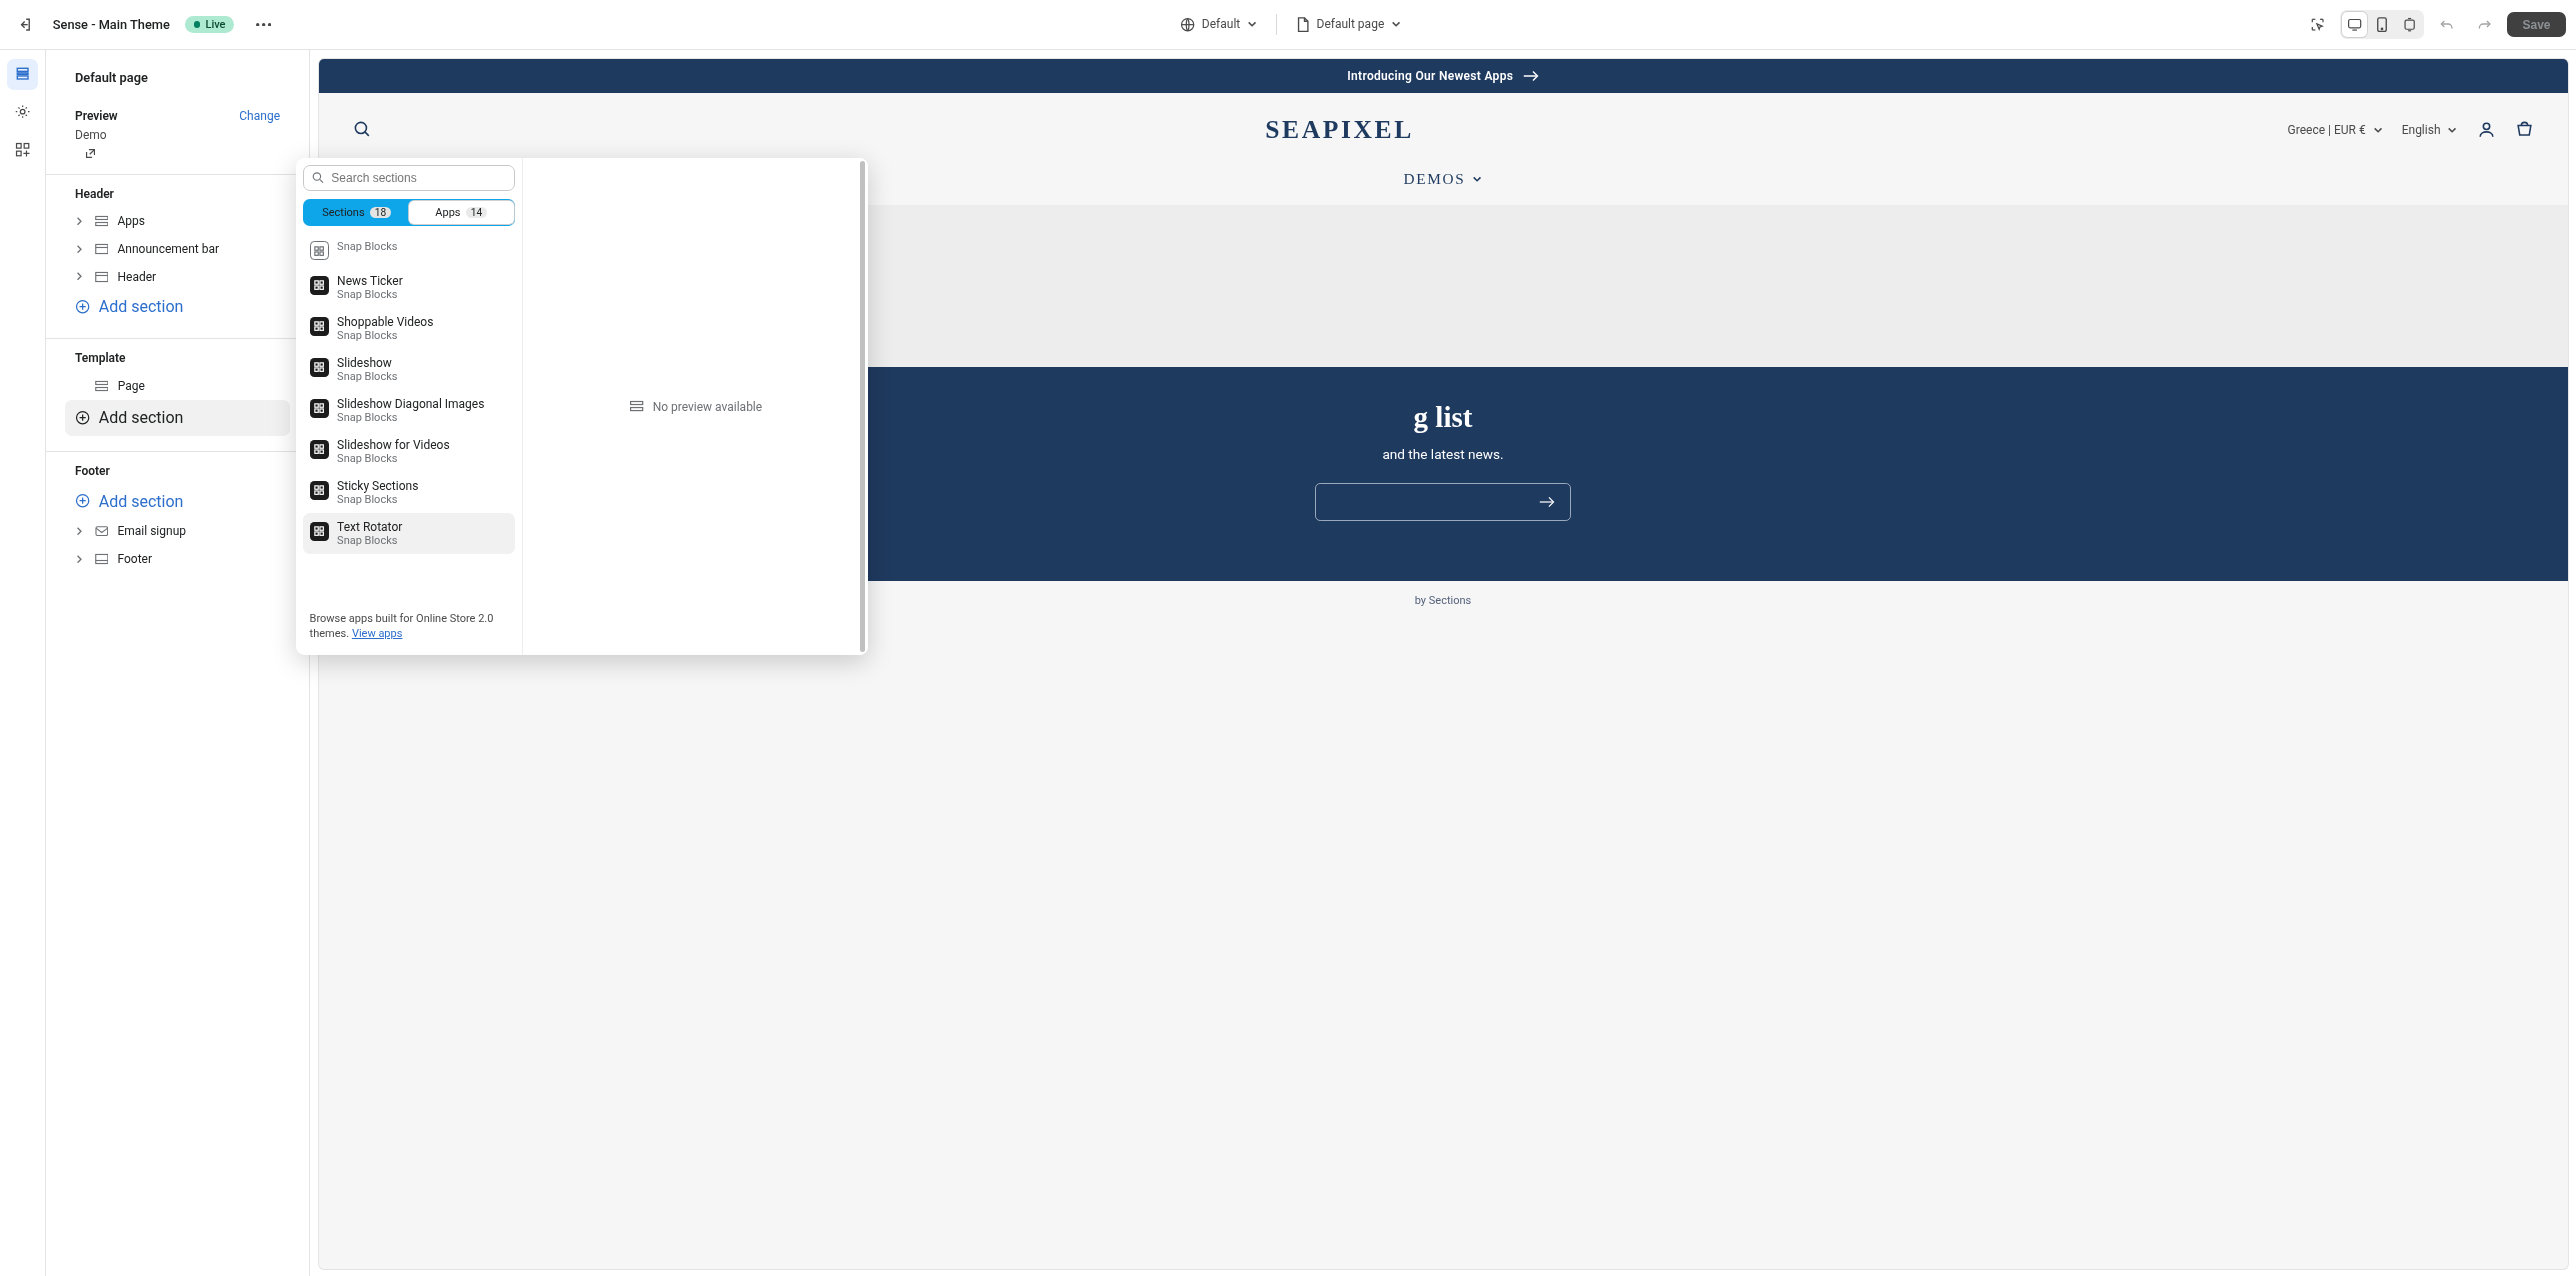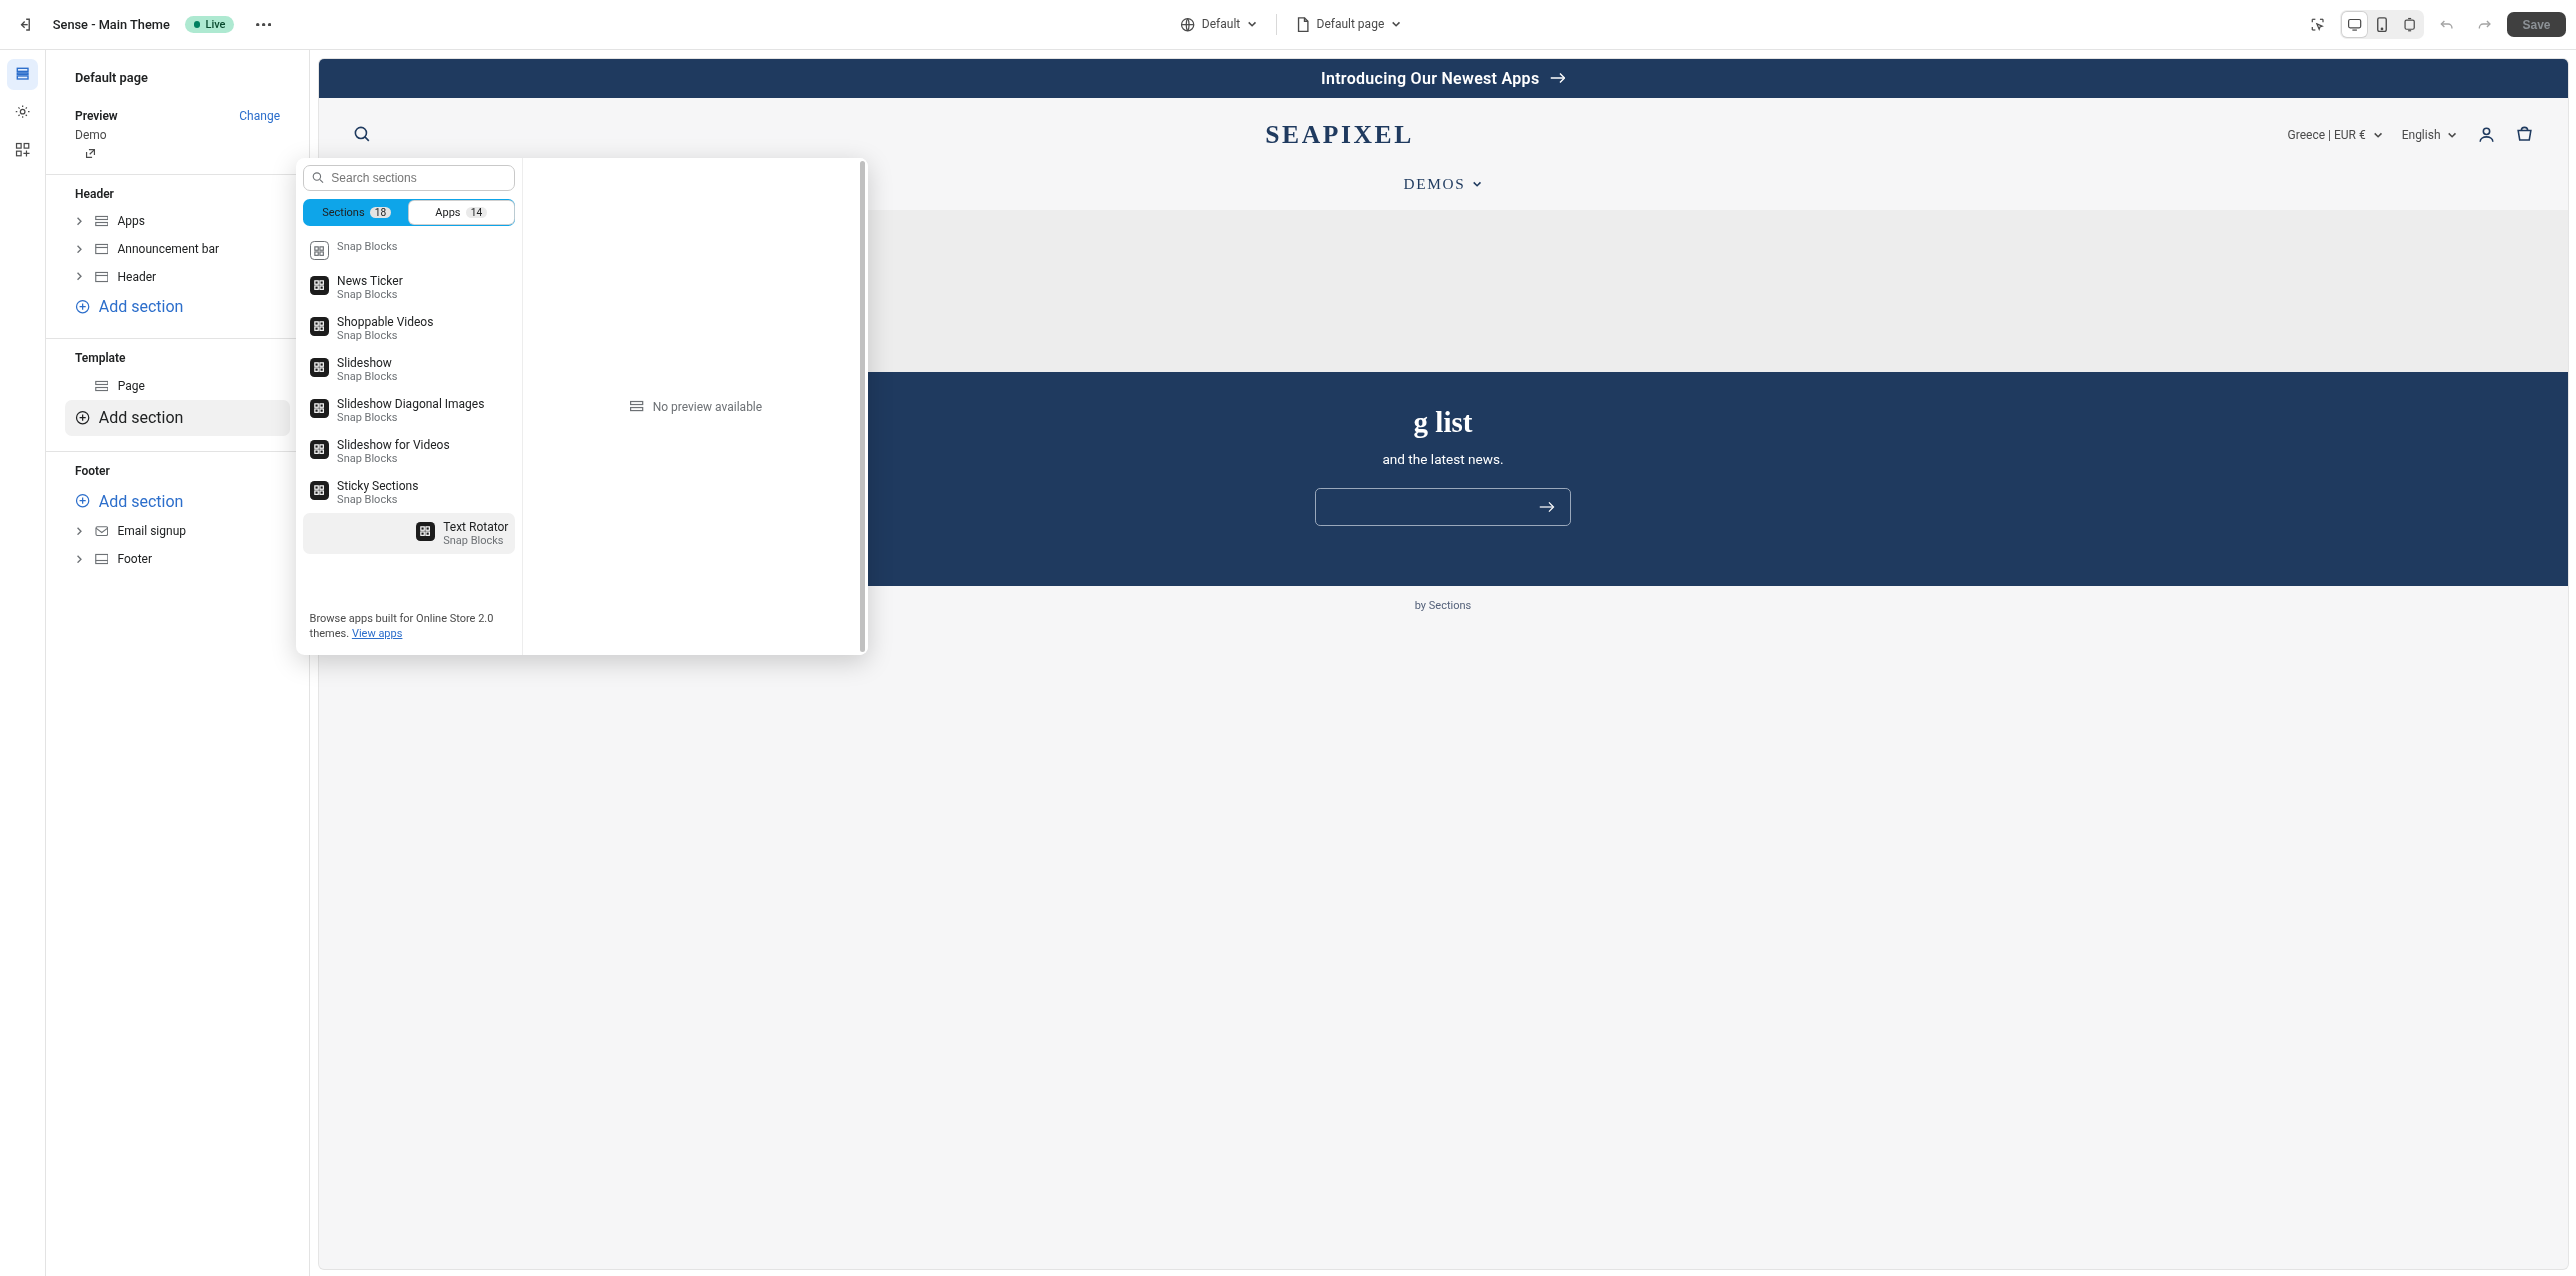--- a/index.html
+++ b/index.html
@@ -92,21 +92,21 @@
 
   .canvas-wrap {
     flex:1; position:relative; overflow:hidden; padding:8.5px;
   }
   .canvas {
     width:100%; height:100%; border-radius:5.1px; overflow:hidden;
     background:#f6f6f7; position:relative; box-shadow:0 0 0 0.9px #e3e3e3;
   }
 
   
-  .announce { background:#1f3a5f; color:#fff; text-align:center; padding:10.2px 0; font-size:16px; font-weight:600; letter-spacing:0.3px; display:flex; justify-content:center; align-items:center; gap:10.2px; }
+  .announce { background:#1f3a5f; color:#fff; text-align:center; padding:10.2px 0; font-size:12px; font-weight:600; letter-spacing:0.3px; display:flex; justify-content:center; align-items:center; gap:10.2px; }
   .store-header { background:#f6f6f7; padding:22px 34px; display:flex; align-items:center; justify-content:space-between; }
   .store-left { display:flex; align-items:center; }
   .store-right { display:flex; align-items:center; gap:19px; color:#1f3a5f; font-size:12.8px; }
   .store-logo { font-family: Georgia, serif; font-weight:700; letter-spacing:2.6px; font-size:25.6px; color:#1f3a5f;margin-left:20px; }
   .store-nav { text-align:center; padding:3.4px 0 17px; }
   .store-nav span { font-family: Georgia, serif; color:#1f3a5f; font-size:15.3px; letter-spacing:1.7px; }
   .store-body { height: 162px; background:#ededed; }
   .mailing {
     background:#1f3a5f; color:#fff; padding:34px 0 60px; text-align:center;
   }
@@ -151,21 +151,21 @@
   .count-pill { background:#e4e4e4; border-radius:6.8px; padding:0 5.1px; font-size:10.2px; }
   .seg-btn.active .count-pill { background:#eaeaea; }
   .app-list {
     flex:1; overflow-y:auto; margin-top:6.8px; position:relative;
   }
   .app-list::-webkit-scrollbar { width:6px; }
   .app-list::-webkit-scrollbar-thumb { background:#c9c9c9; border-radius:3.4px; }
   .app-item {
     display:flex; gap:8.5px; padding:6.8px; border-radius:6.8px; cursor:pointer;
   }
-  .app-item:hover, .app-item.selected { background:#f1f1f1;justify-content:flex-end; }
+  .app-item:hover, .app-item.selected { background:#f1f1f1; }
   .app-icon {
     width:19px; height:19px; border-radius:4.3px; background:#1c1c1c;
     display:inline-flex; align-items:center; justify-content:center; color:#fff;
     flex-shrink:0; margin-top:1.7px;
   }
   .app-icon.outline { background:transparent; border:1.3px solid #6d7175; color:#6d7175; }
   .app-item .title { font-size:12px; line-height:1.2; }
   .app-item .sub { font-size:11px; color:#6d7175; }
   .popover-foot {
     padding:8.5px 6.8px 6.8px; font-size:11px; color:#4a4a4a; line-height:1.4;

